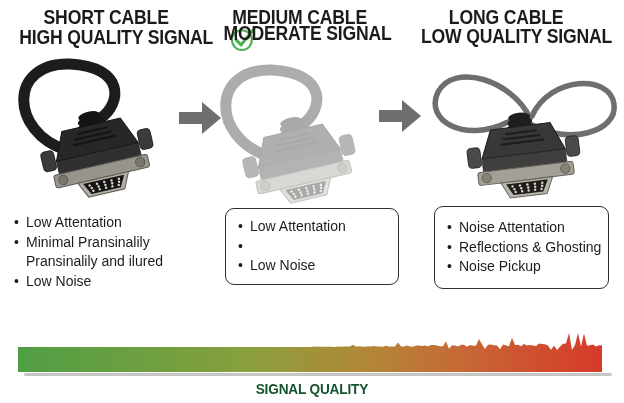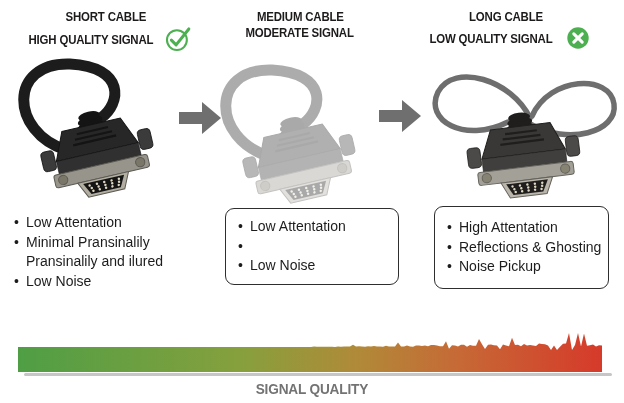--- a/index.html
+++ b/index.html
@@ -1,21 +1,21 @@
 <!DOCTYPE html>
 <html style="--accent-green: #4caf50; --arrow-gray: #6f6f6f;"><head>
 <meta charset="utf-8">
 <style>
   html,body{margin:0;padding:0;}
   body{width:624px;height:403px;background:#ffffff;font-family:"Liberation Sans",sans-serif;overflow:hidden;}
   .stage{position:relative;width:624px;height:403px;background:#fff;}
 
   
   .hdr{position:absolute;top:9px;text-align:center;color:#1d1a1a;font-weight:700;
-       font-size:13px;line-height:16px;letter-spacing:-0.2px;white-space:nowrap;}
+       font-size:20px;line-height:16px;letter-spacing:-0.2px;white-space:nowrap;}
   .cnd{display:inline-block;transform:scaleX(.88);transform-origin:center;}
   .hicon{display:inline-block;vertical-align:-8px;margin-left:4px;}
 
   
   .blist{position:absolute;font-size:14px;line-height:19.5px;color:#1c1c1c;}
   .boxed{border:1.6px solid #2e2e2e;border-radius:9px;}
   .brow{display:flex;}
   .b{width:12px;flex:0 0 12px;}
   .wrapline{padding-left:12px;}
 
@@ -27,21 +27,21 @@
                --fedge:#5b5952;--shead:#7a7769;--shell:#b2aea2;--pin:#ddd6c2;--cab:#1c1c1c;}
   .cable-long{--dark:#1f1e1d;--hood:#393836;--body:#413f3d;--screw:#4b4a48;--flange:#a3a098;
               --fedge:#64625b;--shead:#868372;--shell:#bab6ab;--pin:#ded8c4;--cab:#6e6e6e;}
 
   .arrow{position:absolute;}
 
   
   .bar{position:absolute;left:18px;top:331px;}
   .barshadow{position:absolute;left:24px;top:373px;width:588px;height:3px;background:#c6c6c6;border-radius:2px;}
   .footer{position:absolute;left:0;top:380px;width:624px;text-align:center;font-weight:700;
-          font-size:15.5px;color:#737373;letter-spacing:-0.2px;}
+          font-size:15.5px;color:#14532d;letter-spacing:-0.2px;}
 </style>
 </head>
 <body>
 
 <div class="stage">
 
   <svg width="0" height="0" style="position:absolute" aria-hidden="true">
     <defs>
       <g id="vga">
         <ellipse cx="76" cy="16" rx="14" ry="6" fill="var(--dark)"></ellipse>
@@ -153,21 +153,21 @@
       </div>
     <div class="brow">
         <span class="b">•</span>
         <span>Low Noise</span>
       </div>
   </div>
 
   <div class="blist boxed" style="left:434px;top:206px;width:161px;padding:11px 0 11px 12px;">
     <div class="brow">
         <span class="b">•</span>
-        <span>High Attentation</span>
+        <span>Noise Attentation</span>
       </div>
     <div class="brow">
         <span class="b">•</span>
         <span>Reflections &amp; Ghosting</span>
       </div>
     <div class="brow">
         <span class="b">•</span>
         <span>Noise Pickup</span>
       </div>
   </div>

